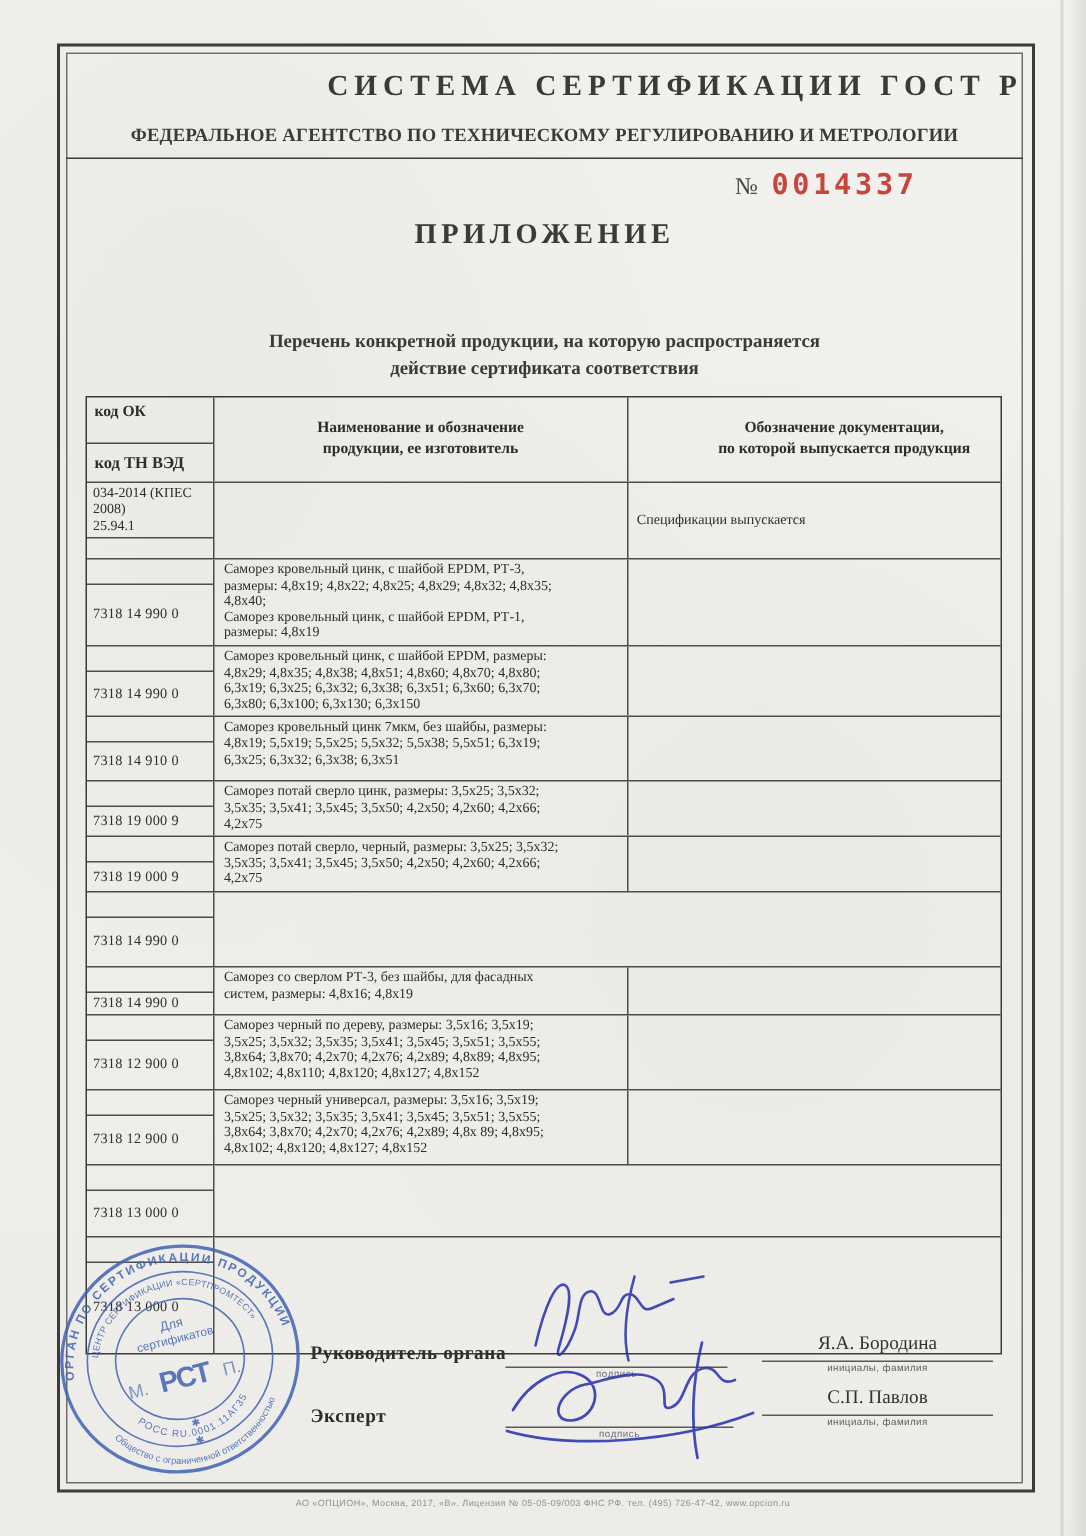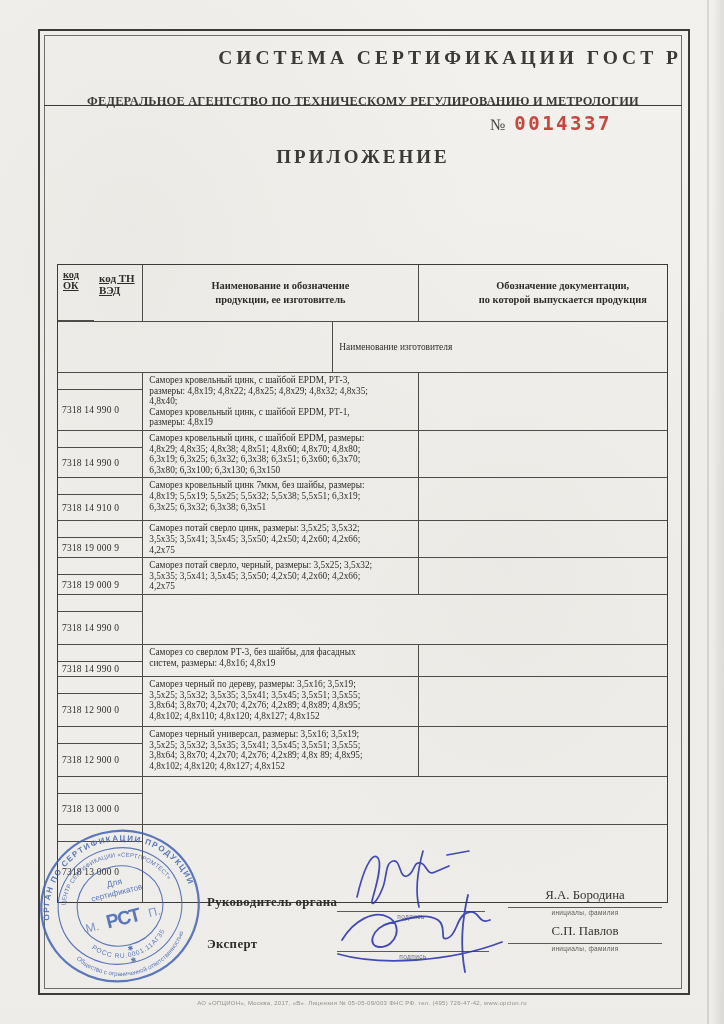--- a/index.html
+++ b/index.html
@@ -10,39 +10,39 @@
       linear-gradient(180deg,#f2f1ee 0%,#efeeea 60%,#edecE8 100%);
     font-family:"Liberation Serif", serif;color:#2e2d2b;overflow:hidden;}
   .edge-right{position:absolute;right:0;top:0;width:12px;height:100%;
     background:linear-gradient(90deg,transparent,rgba(120,118,114,.16));}
   .edge-line{position:absolute;right:15px;top:0;width:2px;height:100%;background:rgba(130,128,124,.22);}
   .frame{position:absolute;left:38px;top:29px;width:652px;height:966px;border:2.5px solid #3c3b38;box-sizing:border-box;}
   .frame-inner{position:absolute;left:44px;top:35px;width:638px;height:954px;border:1px solid #6f6e6a;box-sizing:border-box;}
   .mast-rule{position:absolute;left:44px;top:105px;width:638px;border-top:1.5px solid #3c3b38;}
   .sys-title{position:absolute;left:44px;top:47px;width:638px;text-align:right;
     font-weight:700;font-size:19.5px;letter-spacing:4px;color:#3b3a37;}
-  .agency{position:absolute;left:44px;top:94px;width:638px;text-align:center;
+  .agency{position:absolute;left:44px;top:83px;width:638px;text-align:center;
     font-weight:700;font-size:12.4px;letter-spacing:.2px;color:#3b3a37;}
   .doc-number{position:absolute;top:112px;left:490px;display:flex;align-items:baseline;gap:9px;}
   .num-sign{font-size:16px;color:#4a4946;}
   .num-digits{font-family:"DejaVu Sans Mono",monospace;font-weight:700;font-size:19px;
     letter-spacing:2.5px;color:#c7453d;}
   .appendix{position:absolute;left:44px;top:146px;width:638px;text-align:center;
     font-weight:700;font-size:19px;letter-spacing:3px;color:#3b3a37;}
   .cert-line{position:absolute;left:44px;top:181px;width:638px;display:flex;
     justify-content:center;align-items:flex-end;}
   .cert-label{font-size:12.6px;font-weight:600;color:#3b3a37;padding-bottom:1px;}
   .cert-underline{width:180px;margin-left:8px;border-bottom:1px solid #55544f;position:relative;height:20px;}
   .cert-num{position:absolute;left:0;bottom:2px;width:100%;text-align:center;font-size:10.8px;color:#3b3a37;}
   .list-title{position:absolute;left:44px;top:218px;width:638px;text-align:center;
     font-weight:700;font-size:12.6px;line-height:1.45;color:#3b3a37;white-space:pre-line;}
   
   .ptable{position:absolute;left:57px;top:264px;width:611px;border:1.5px solid #3c3b38;box-sizing:border-box;}
   .phead{display:flex;min-height:56px;box-sizing:border-box;}
-  .hc1{width:14%;border-right:1px solid #4d4c48;box-sizing:border-box;display:flex;flex-direction:row;text-decoration:underline;}
+  .hc1{width:14%;border-right:1px solid #4d4c48;box-sizing:border-box;display:flex;flex-direction:column;}
   .hc1-top{flex:0 0 26px;padding:4px 5px 0;border-bottom:1px solid #4d4c48;font-weight:700;font-size:10.4px;}
   .hc1-bot{padding:7px 5px 2px;font-weight:700;font-size:11px;}
   .hc2{width:45.2%;border-right:1px solid #4d4c48;box-sizing:border-box;display:flex;align-items:center;
     justify-content:center;text-align:center;font-weight:700;font-size:10.4px;line-height:1.35;white-space:pre-line;}
   .hc3{flex:1;display:flex;align-items:center;justify-content:center;text-align:center;
     font-weight:700;font-size:10.4px;line-height:1.35;white-space:pre-line;margin-left:40px;}
   .prow{display:flex;border-top:1px solid #4d4c48;box-sizing:border-box;}
   .rc1{width:14%;border-right:1px solid #4d4c48;box-sizing:border-box;display:flex;flex-direction:column;}
   .rc1 .ok{min-height:17px;border-bottom:1px solid #4d4c48;padding:2px 4px;font-size:9.3px;
     line-height:10.8px;white-space:pre-line;box-sizing:border-box;}
@@ -90,36 +90,43 @@
   <div class="agency">ФЕДЕРАЛЬНОЕ АГЕНТСТВО ПО ТЕХНИЧЕСКОМУ РЕГУЛИРОВАНИЮ И МЕТРОЛОГИИ</div>
 
   <div class="doc-number">
     <span class="num-sign">№</span>
     <span class="num-digits">0014337</span>
   </div>
 
   <div class="appendix">ПРИЛОЖЕНИЕ</div>
 
 
+  <div class="list-title">Перечень конкретной продукции,  на которую распространяется
+действие сертификата соответствия</div>
 
   <div class="ptable">
     <div class="phead">
       <div class="hc1">
         <div class="hc1-top">код ОК</div>
         <div class="hc1-bot">код ТН ВЭД</div>
       </div>
       <div class="hc2">Наименование и обозначение
 продукции, ее изготовитель</div>
       <div class="hc3">Обозначение документации,
 по которой выпускается продукция</div>
     </div>
     <div id="rows">
         <div class="prow" style="min-height: 51px;">
+          <div class="rc1">
+            <div class="ok tall">034-2014 (КПЕС 2008)
+25.94.1</div>
+            <div class="tn"></div>
+          </div>
           <div class="rc2"></div>
-          <div class="rc3">Наименование изготовителя</div>
+          <div class="rc3">Спецификации выпускается</div>
         </div>
         <div class="prow" style="min-height: 57px;">
           <div class="rc1">
             <div class="ok"></div>
             <div class="tn">7318 14 990 0</div>
           </div>
           <div class="rc2">Саморез кровельный цинк, с шайбой EPDM, РТ-3,
 размеры: 4,8х19; 4,8х22; 4,8х25; 4,8х29; 4,8х32; 4,8х35;
 4,8х40;
 Саморез кровельный цинк, с шайбой EPDM, РТ-1,

